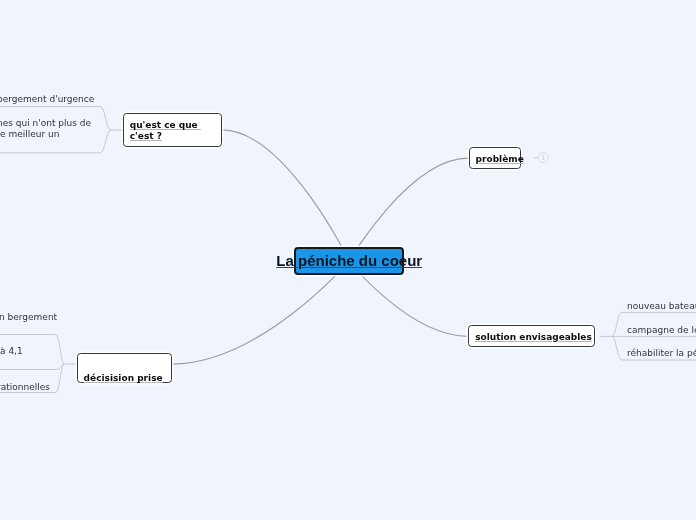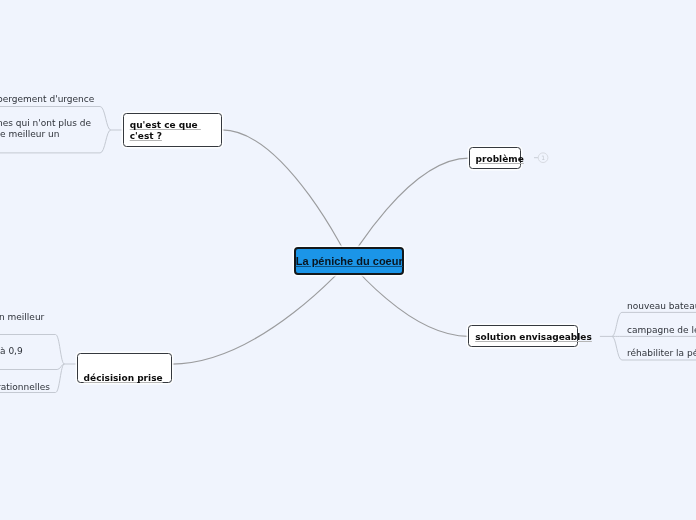--- a/index.html
+++ b/index.html
@@ -11,21 +11,21 @@
 
   .branch{background:#ffffff;border:1.5px solid #34383e;border-radius:3.5px;
           font-weight:bold;font-size:9px;color:#0d0d0d;line-height:10.6px;
           display:flex;flex-direction:column;justify-content:center;
           padding:0 6px;box-shadow:0 0 0 1.5px rgba(255,255,255,0.85);}
   .branch .t{text-decoration:underline;text-decoration-color:#b5b5b5;
              text-underline-offset:1px;text-decoration-thickness:1px;white-space:pre;
              position:relative;top:1.1px;}
 
   .root{background:#1b95e8;border:2px solid #14181b;border-radius:4px;
-        font-family:"Liberation Sans",sans-serif;font-weight:bold;font-size:11px;
+        font-family:"Liberation Sans",sans-serif;font-weight:bold;font-size:15px;
         color:#0a1620;display:flex;align-items:center;justify-content:center;
         box-shadow:0 0 0 1.5px rgba(255,255,255,0.85);}
   .root .t{text-decoration:underline;text-decoration-color:#0e4f7d;
            text-underline-offset:1px;text-decoration-thickness:1px;}
 
   .leaf{position:absolute;font-size:9px;color:#2f333a;white-space:nowrap;line-height:10.4px;}
 </style>
 </head>
 <body>
 
@@ -54,29 +54,29 @@
       <div class="node root" style="left: 294.4px; top: 247.1px; width: 109.7px; height: 27.8px;">
         <span class="t">La péniche du coeur</span>
       </div>
       <div class="node branch" style="left: 122.7px; top: 113.2px; width: 99.1px; height: 33.4px;">
         <span class="t">qu'est ce que </span>
         <span class="t">c'est ?</span>
       </div>
       <div class="node branch" style="left: 468.6px; top: 146.8px; width: 52px; height: 22.6px;">
         <span class="t">problème</span>
       </div>
-      <div class="node branch" style="left: 468.2px; top: 325.1px; width: 110px; height: 22.4px;">
+      <div class="node branch" style="left: 468.2px; top: 325.1px; width: 127px; height: 22.4px;">
         <span class="t">solution envisageables</span>
       </div>
       <div class="node branch" style="left: 76.6px; top: 353px; width: 95.2px; height: 30px; justify-content: flex-end;">
         <span class="t">décisision prise</span>
       </div>
       <div class="leaf" style="left: -3px; top: 94px;">bergement d'urgence</div>
       <div class="leaf" style="left: -3px; top: 118px;">nes qui n'ont plus de</div>
       <div class="leaf" style="left: 0px; top: 129px;">e meilleur un</div>
-      <div class="leaf" style="left: -1px; top: 312px;">n meilleur</div>
-      <div class="leaf" style="left: 0px; top: 346px;">à 0,9</div>
+      <div class="leaf" style="left: -1px; top: 312px;">n bergement</div>
+      <div class="leaf" style="left: 0px; top: 346px;">à 4,1</div>
       <div class="leaf" style="left: -3px; top: 382px;">rationnelles</div>
       <div class="leaf" style="left: 627px; top: 301px;">nouveau bateau</div>
       <div class="leaf" style="left: 627px; top: 325px;">campagne de le</div>
       <div class="leaf" style="left: 627px; top: 348px;">réhabiliter la pé</div>
     </div>
 </div>
 
 </body></html>

